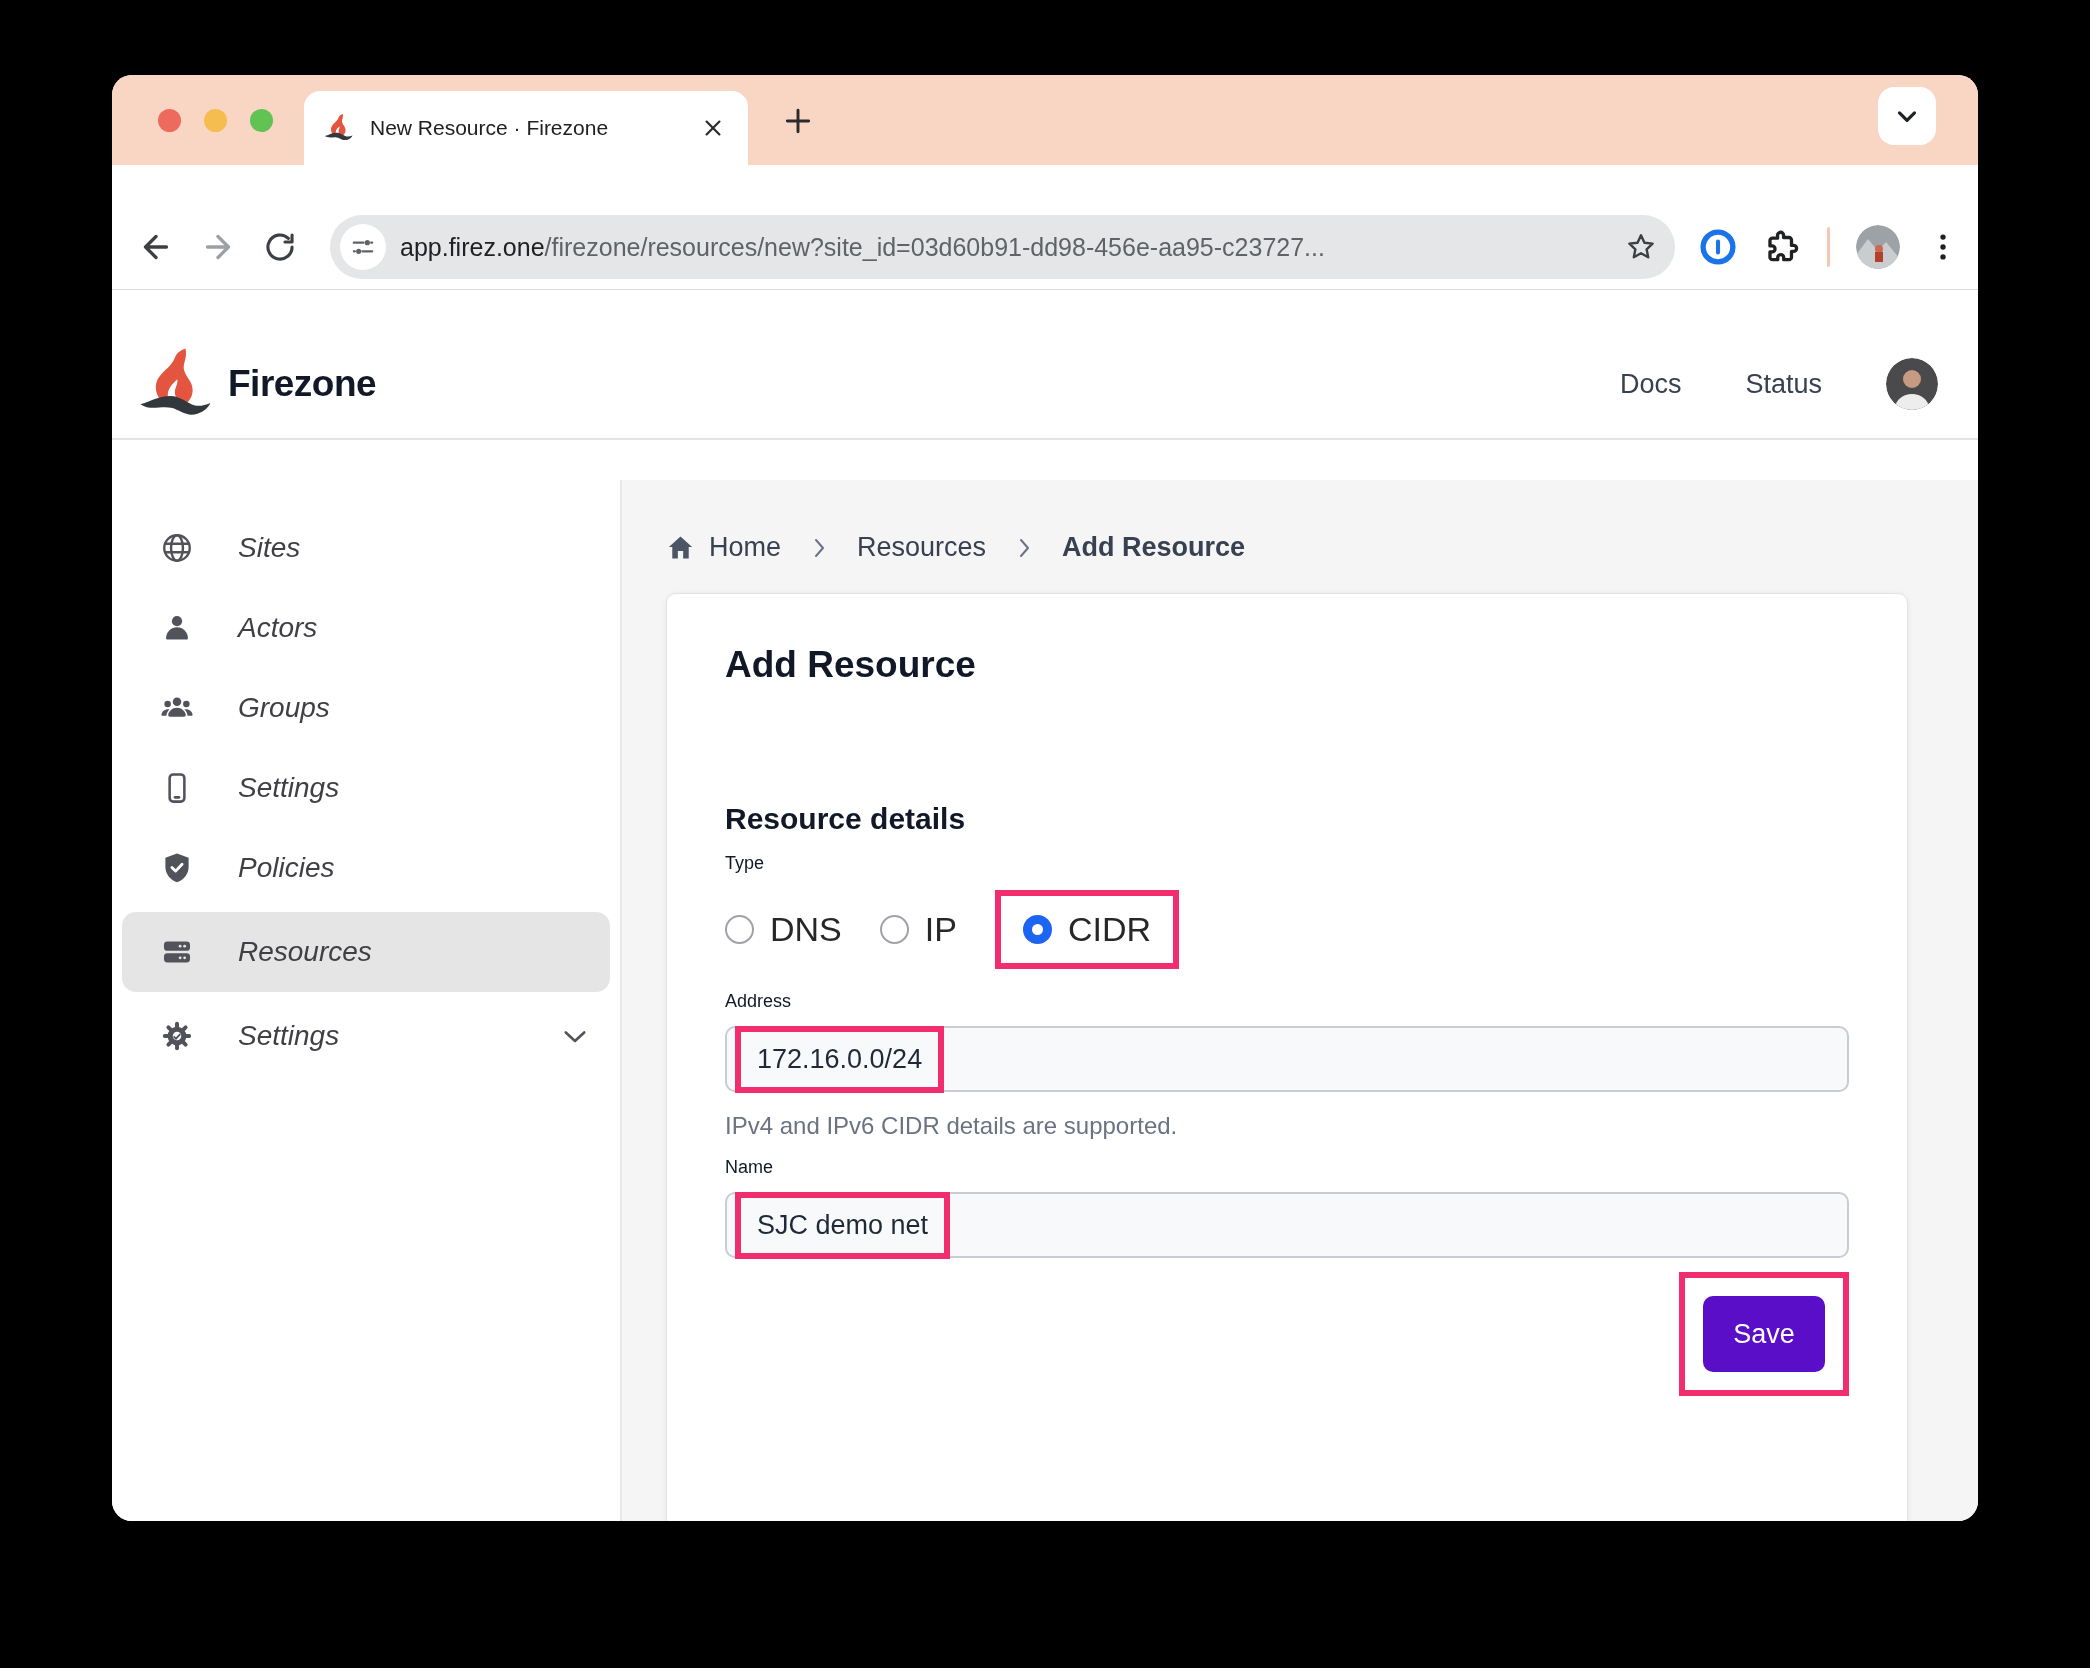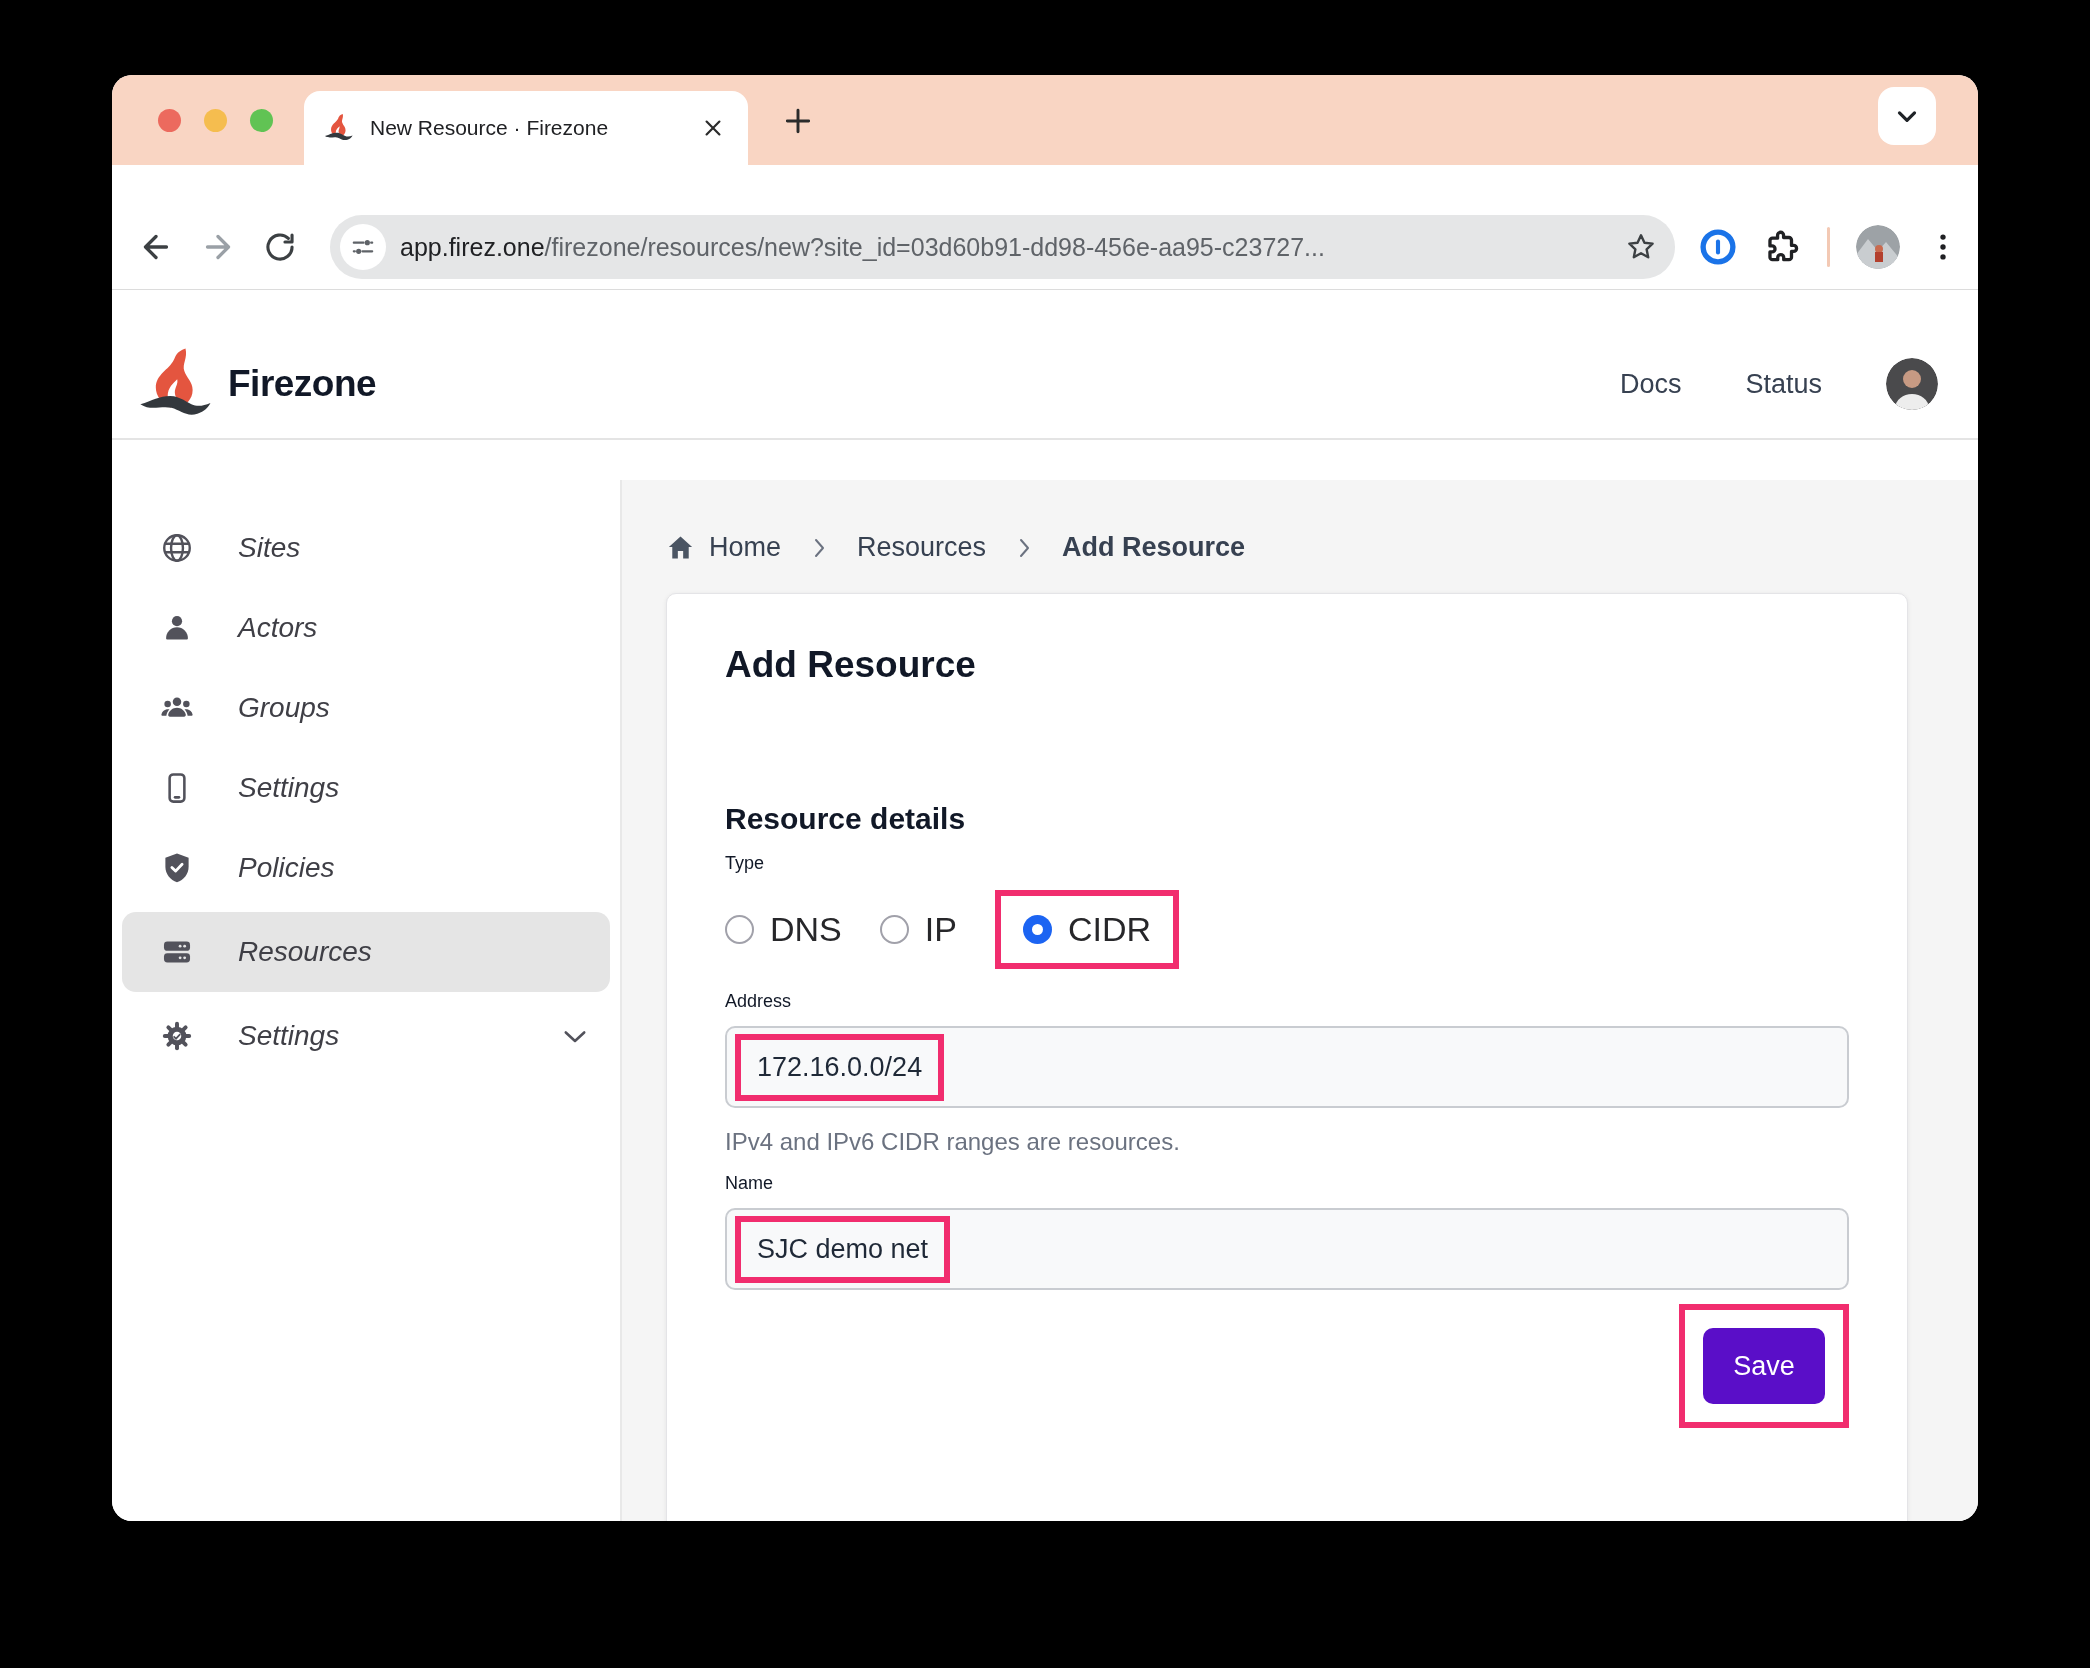--- a/index.html
+++ b/index.html
@@ -59,21 +59,21 @@
   .h2{font-size:30px;font-weight:700;color:#111827;margin-top:116px;}
   .flabel{font-size:18px;color:#111827;margin-top:17px;}
   .radiorow{display:flex;align-items:center;margin-top:10px;height:90px;gap:38px;}
   .ropt{display:flex;align-items:center;gap:16px;cursor:pointer;}
   .radio{width:29px;height:29px;border-radius:50%;box-sizing:border-box;background:#fff;border:2px solid #A1A1AA;flex:none;}
   .ropt.checked .radio{background:#1C64F2;border:none;position:relative;}
   .ropt.checked .radio::after{content:"";position:absolute;left:9px;top:9px;width:11px;height:11px;border-radius:50%;background:#fff;}
   .rlabel{font-size:34px;color:#27272A;}
   .hl{border:6px solid #F12D6E;}
   .hl-cidr{padding:14px 22px;display:flex;align-items:center;gap:16px;text-align:right;}
-  .tinput{margin-top:14px;height:82px;background:#F8F9FA;border:2px solid #C9CCD1;border-radius:10px;
+  .tinput{margin-top:14px;height:66px;background:#F8F9FA;border:2px solid #C9CCD1;border-radius:10px;
     display:flex;align-items:center;padding:12px 8px;box-sizing:border-box;cursor:text;}
   .tval-wrap{padding:12px 16px;}
   .tval{font-size:27px;color:#1F2937;}
   .fhelp{font-size:24px;color:#6B7280;margin-top:20px;}
   .saverow{display:flex;justify-content:flex-end;margin-top:14px;}
   .hl-save{padding:18px;}
   .savebtn{width:122px;height:76px;background:#5A0EC8;border:none;border-radius:10px;color:#fff;
     font-size:27px;font-family:inherit;cursor:pointer;}
   svg{display:block;}
 </style>
@@ -352,21 +352,21 @@
             </span>
           </span>
         </div>
 
         <div class="flabel">Address</div>
         <div class="tinput">
           <span class="hl tval-wrap">
             <span class="tval">172.16.0.0/24</span>
           </span>
         </div>
-        <div class="fhelp">IPv4 and IPv6 CIDR ranges are resources.</div>
+        <div class="fhelp">IPv4 and IPv6 CIDR details are supported.</div>
 
         <div class="flabel">Name</div>
         <div class="tinput">
           <span class="hl tval-wrap">
             <span class="tval">SJC demo net</span>
           </span>
         </div>
 
         <div class="saverow">
           <span class="hl hl-save">

